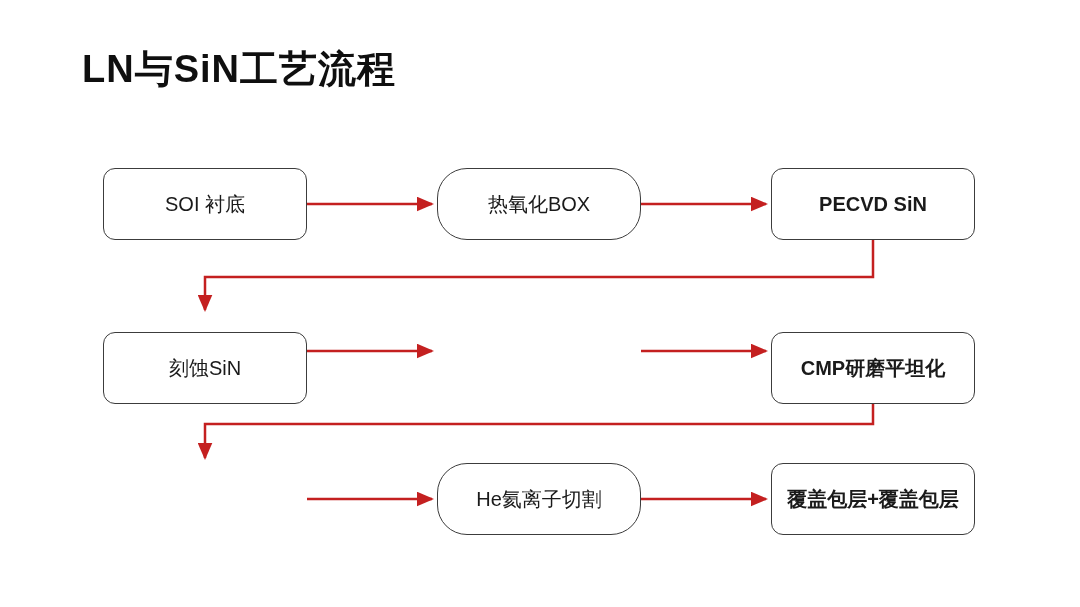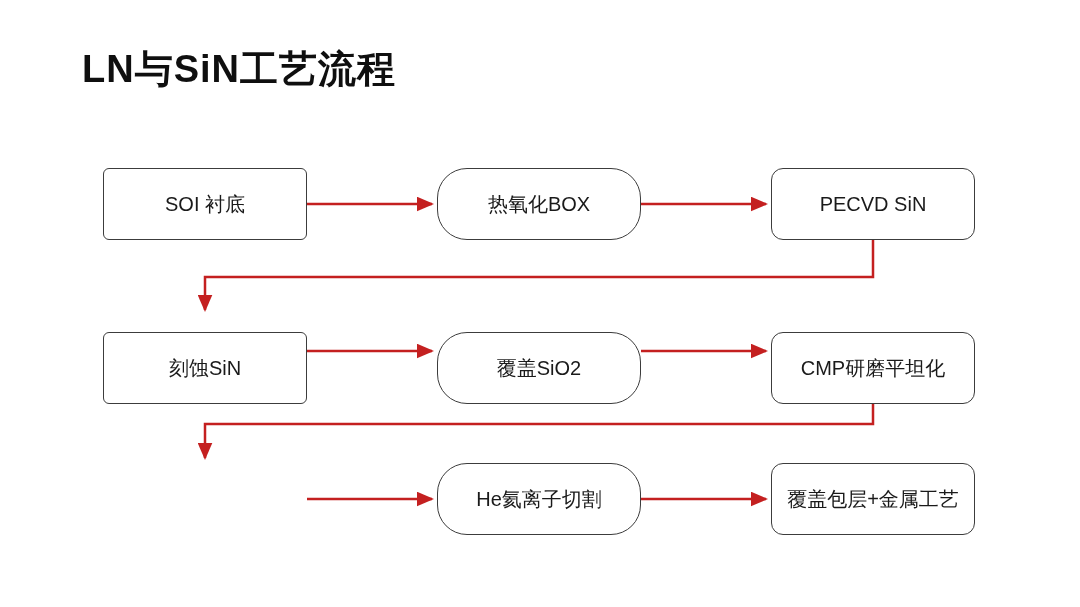--- a/index.html
+++ b/index.html
@@ -37,23 +37,23 @@
     display: flex;
     align-items: center;
     justify-content: center;
     font-size: 20px;
     color: var(--text, #1a1a1a);
     text-align: center;
     padding: 0 6px;
     white-space: nowrap;
   }
   
-  .col-0 { left: 103px; border-radius: 6px; }
+  .col-0 { left: 103px; }
   .col-1 { left: 437px; border-radius: 30px; }
-  .col-2 { left: 771px; }
+  .col-2 { left: 771px; font-weight: bold; }
   
   .row-0 { top: 168px; }
   .row-1 { top: 332px; }
   .row-2 { top: 463px; }
 
   #arrow-layer {
     position: absolute;
     left: 0; top: 0;
     width: 1080px;
     height: 607px;
@@ -94,19 +94,18 @@
 
     <path class="arrow" d="M 307 499 L 432 499" marker-end="url(#ah)"></path>
     <path class="arrow" d="M 641 499 L 766 499" marker-end="url(#ah)"></path>
   </svg>
 
   <div class="flow-node row-0 col-0">SOI 衬底</div>
   <div class="flow-node row-0 col-1">热氧化BOX</div>
   <div class="flow-node row-0 col-2">PECVD SiN</div>
 
   <div class="flow-node row-1 col-0">刻蚀SiN</div>
-  <div class="flow-node row-1 col-1">覆盖SiO2</div>
   <div class="flow-node row-1 col-2">CMP研磨平坦化</div>
 
   <div class="flow-node row-2 col-1">He氦离子切割</div>
-  <div class="flow-node row-2 col-2">覆盖包层+金属工艺</div>
+  <div class="flow-node row-2 col-2">覆盖包层+覆盖包层</div>
 
 </div>
 
 </body></html>

